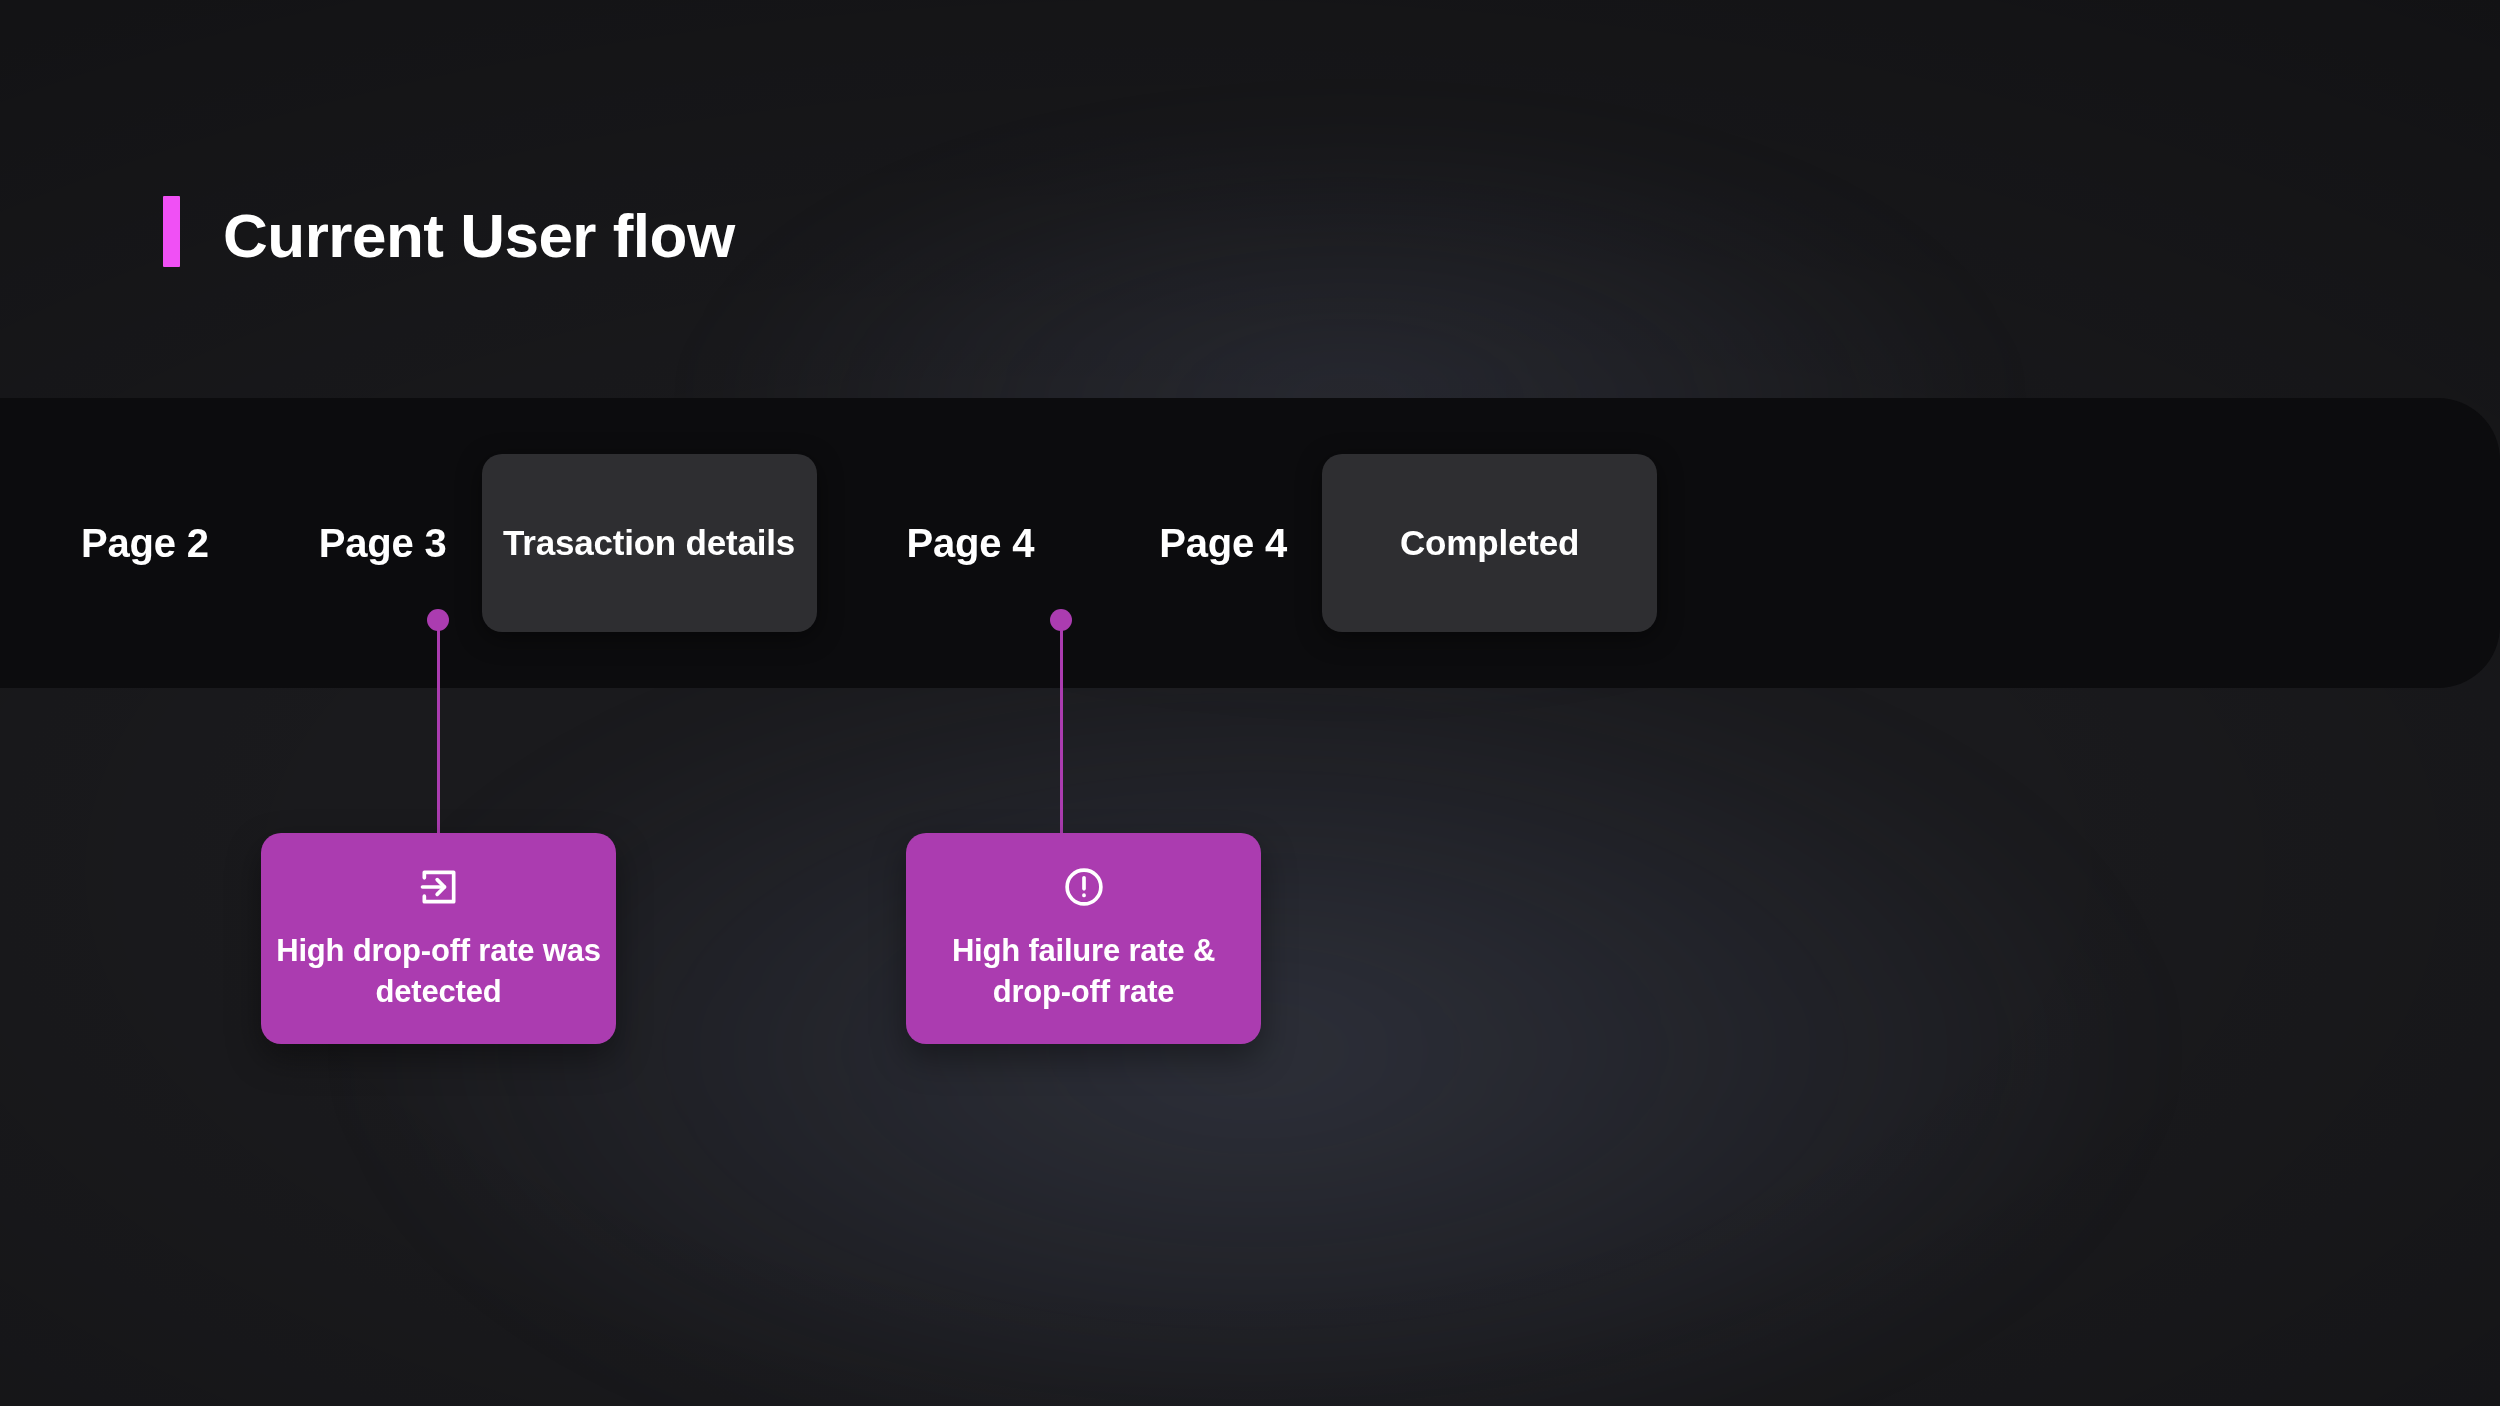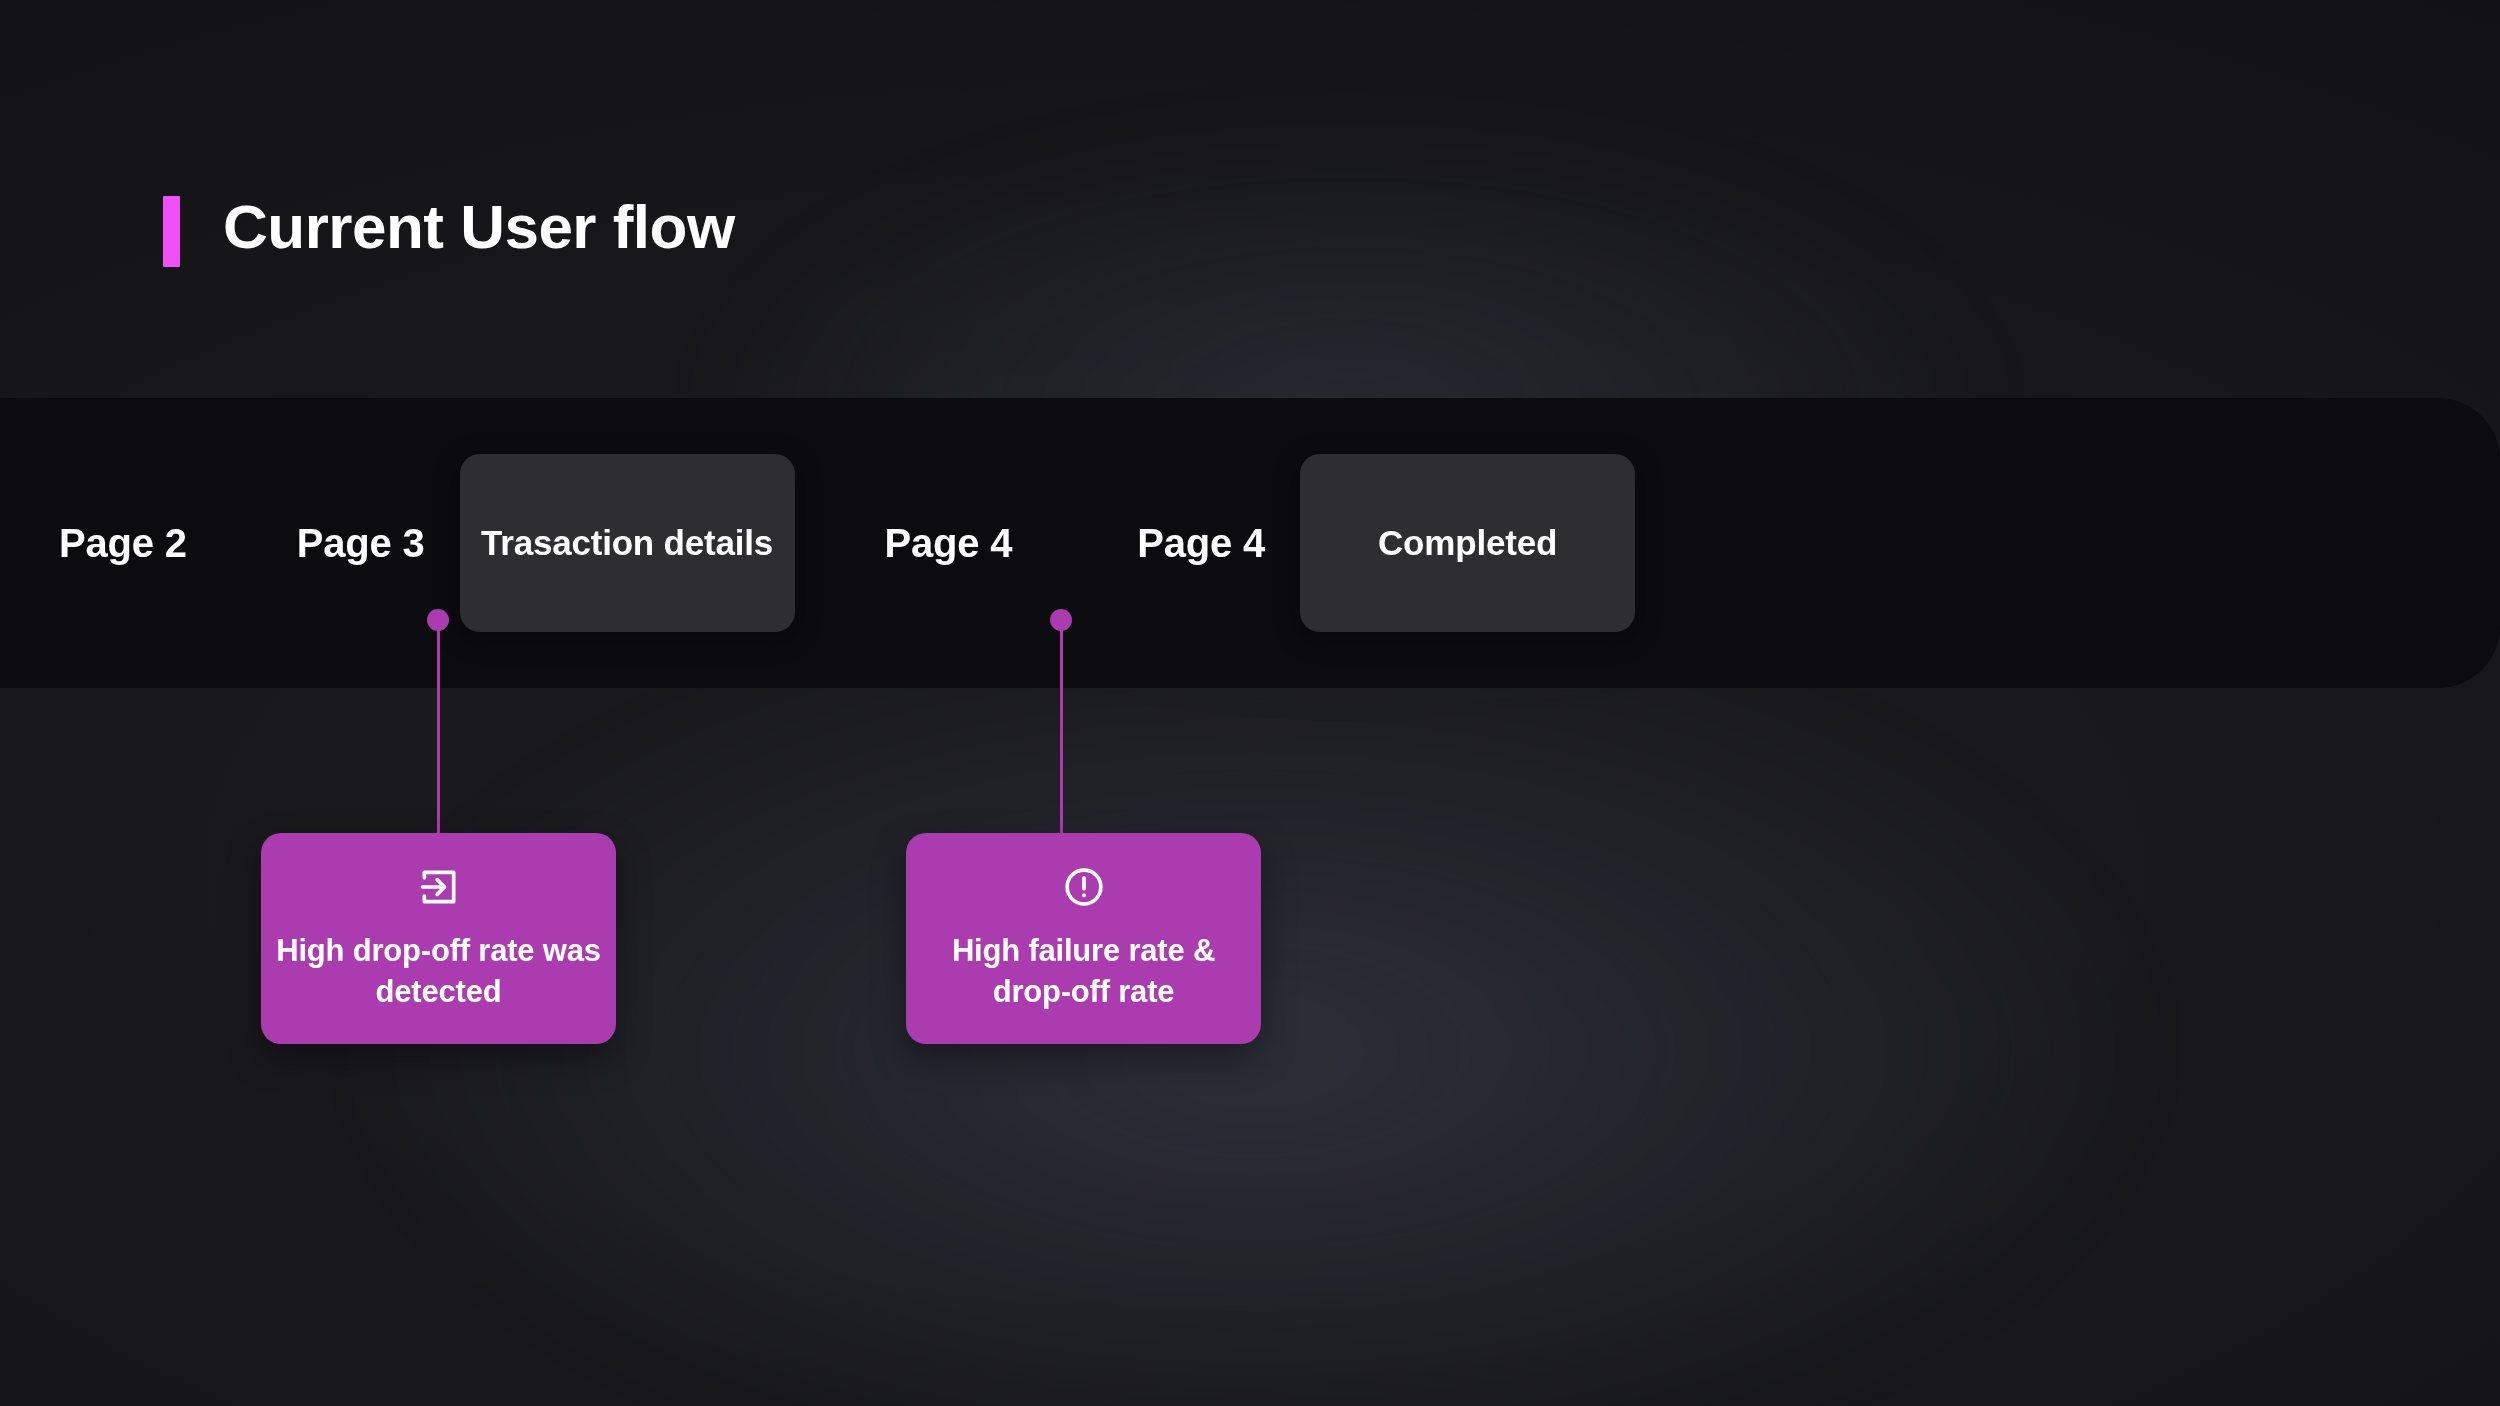--- a/index.html
+++ b/index.html
@@ -44,21 +44,21 @@
     background: radial-gradient(ellipse 110% 95% at 47% 62%, rgba(0,0,0,0) 30%, rgba(0,0,0,0.42) 100%);
     pointer-events: none;
   }
 
   
   #page-header {
     position: absolute;
     left: 163px;
     top: 196px;
     display: flex;
-    align-items: flex-start;
+    align-items: flex-end;
     gap: 43px;
     z-index: 6;
   }
   #title-accent-bar {
     width: 17px;
     height: 71px;
     background: #f050f5;
     border-radius: 1px;
     flex: none;
   }
@@ -84,21 +84,21 @@
     z-index: 3;
   }
   #flow-track {
     position: absolute;
     left: 40px;
     top: 0;
     width: 2128px;
     height: 100%;
     display: flex;
     align-items: center;
-    padding-left: 59px;
+    padding-left: 81px;
     box-sizing: border-box;
   }
 
   .page-label {
     font-size: 40px;
     font-weight: 700;
     color: #ffffff;
     white-space: nowrap;
     letter-spacing: -0.2px;
     flex: none;

